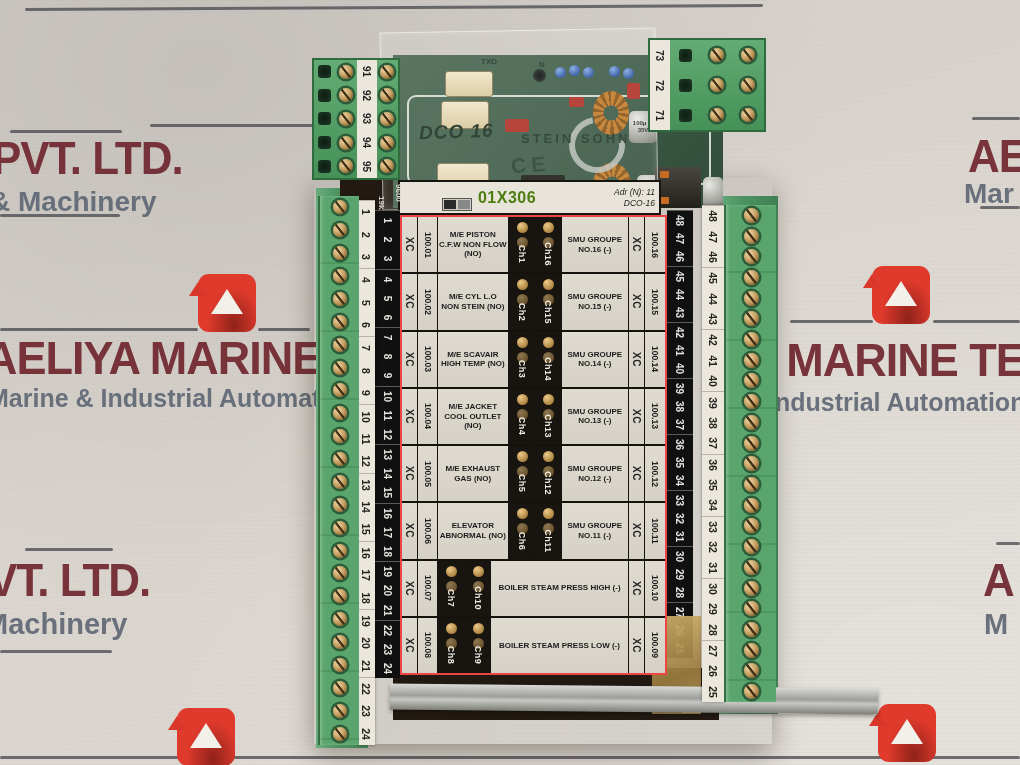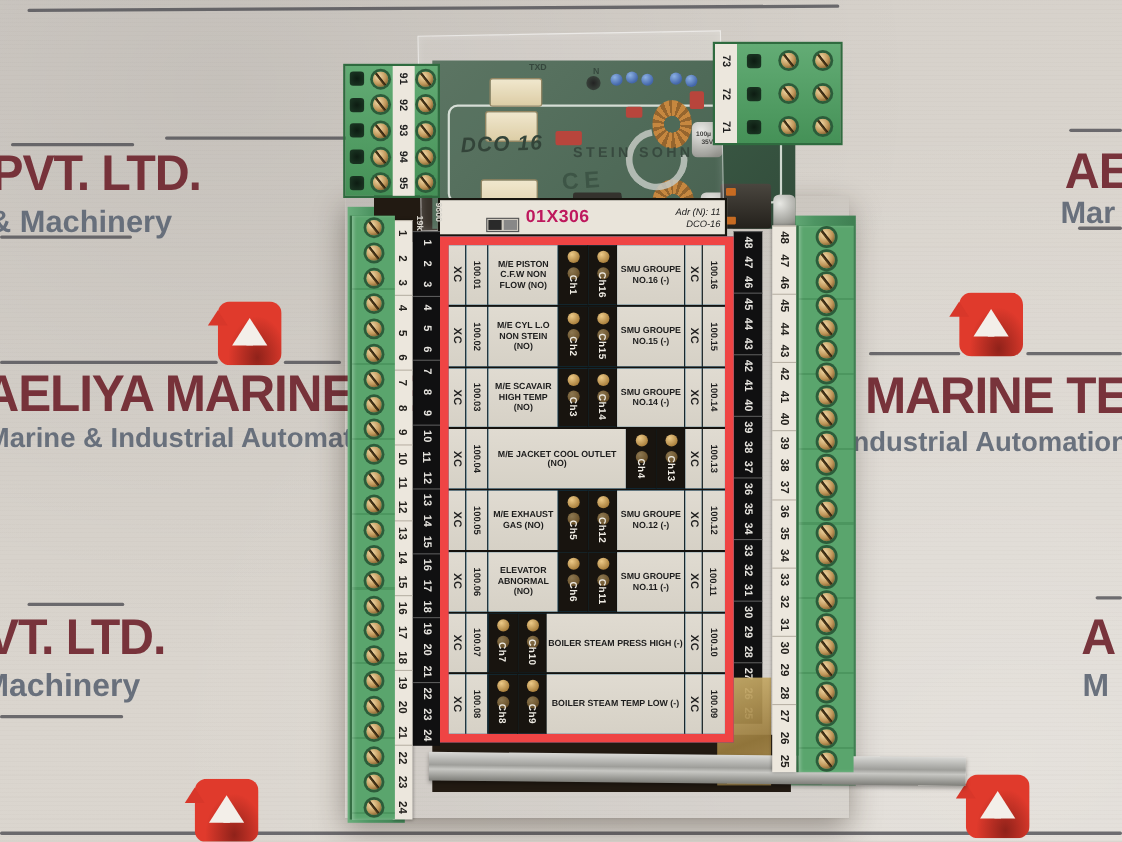--- a/index.html
+++ b/index.html
@@ -53,27 +53,27 @@
   .silvercap{background:radial-gradient(circle at 30% 25%,#e8e8e4,#9a9a94 70%,#6f6f68);border-radius:5px;
     color:#2a2a28;font-size:6px;font-weight:bold;line-height:1.15;display:flex;align-items:center;justify-content:center;
     text-align:center;padding:1px;}
   .bourns{background:linear-gradient(180deg,#4a463f,#23201b);border-radius:3px;}
   .bourns i{position:absolute;width:9px;height:7px;background:#c76b22;border-radius:1px;}
   .acrylic{position:absolute;left:73px;top:2px;width:274px;height:176px;border:1.5px solid rgba(255,255,255,.55);
     background:rgba(255,255,255,.10);transform:rotate(-1deg);box-shadow:0 0 8px rgba(255,255,255,.18) inset;}
   
   .plabel{position:absolute;left:90px;top:152px;width:263px;height:35px;background:#e9e4da;
     border:2px solid #17150f;box-sizing:border-box;display:flex;align-items:center;}
-  .pn{flex:1;text-align:center;font-weight:bold;font-size:16px;color:#be185d;letter-spacing:.5px;}
+  .pn{flex:1;text-align:center;font-weight:bold;font-size:16px;color:#4d7c0f;letter-spacing:.5px;}
   .adr{font-style:italic;font-size:8.5px;color:#222;text-align:right;padding-right:4px;line-height:1.2;}
   .dip{position:absolute;left:42px;bottom:2px;width:26px;height:9px;background:#cfcac0;border:1px solid #555;display:flex;gap:2px;padding:1px;}
   .dip b{flex:1;background:#2a2a2a;} .dip b.on{background:#888;}
   
-  .table{position:absolute;left:92px;top:187px;width:267px;height:460px;border:8px solid #ef4444;
-    box-sizing:border-box;display:flex;flex-direction:column;background:#0369a1;}
+  .table{position:absolute;left:92px;top:187px;width:267px;height:460px;border:2px solid #ef4444;
+    box-sizing:border-box;display:flex;flex-direction:column;background:#fef9c3;}
   .trow{flex:1;display:flex;border-bottom:2px solid #15120e;min-height:0;}
   .trow:last-child{border-bottom:none;}
   .cell{border-right:1.5px solid #15120e;background:linear-gradient(180deg,#e0dbd1,#d6d1c6);
     display:flex;align-items:center;justify-content:center;position:relative;box-sizing:border-box;min-width:0;}
   .trow .cell:last-child{border-right:none;}
   .c-xc{width:16px;} .c-addr{width:20px;} .c-desc{flex:1.05;padding:1px;} .c-desc.cr{flex:1;}
   .c-ch{width:27px;background:#18140f;} .c-ch.chR{width:26px;}
   .dtext{font-size:8px;font-weight:600;color:#1c1c1c;text-align:center;line-height:1.18;}
   .vnum{display:inline-block;transform:rotate(90deg);white-space:nowrap;font-weight:bold;color:#1e1e1e;}
   .c-xc .vnum{font-size:10px;letter-spacing:.5px;}
@@ -902,20 +902,23 @@
           <div class="cell c-ch chL">
             <span class="chdot d1"></span>
             <span class="chdot d2"></span>
             <span class="chlabel">Ch4</span>
           </div>
           <div class="cell c-ch chR">
             <span class="chdot d1"></span>
             <span class="chdot d2"></span>
             <span class="chlabel">Ch13</span>
           </div>
+          <div class="cell c-desc cr">
+            <span class="dtext">SMU GROUPE NO.13 (-)</span>
+          </div>
           <div class="cell c-xc">
             <span class="vnum">XC</span>
           </div>
           <div class="cell c-addr ar">
             <span class="vnum">100.13</span>
           </div>
         </div>
         <div class="trow">
           <div class="cell c-xc">
             <span class="vnum">XC</span>
@@ -1014,21 +1017,21 @@
             <span class="chdot d1"></span>
             <span class="chdot d2"></span>
             <span class="chlabel">Ch8</span>
           </div>
           <div class="cell c-ch chR">
             <span class="chdot d1"></span>
             <span class="chdot d2"></span>
             <span class="chlabel">Ch9</span>
           </div>
           <div class="cell c-desc cr">
-            <span class="dtext">BOILER STEAM TEMP LOW (-)</span>
+            <span class="dtext">BOILER STEAM PRESS LOW (-)</span>
           </div>
           <div class="cell c-xc">
             <span class="vnum">XC</span>
           </div>
           <div class="cell c-addr ar">
             <span class="vnum">100.09</span>
           </div>
         </div>
       </div>
   </div>

